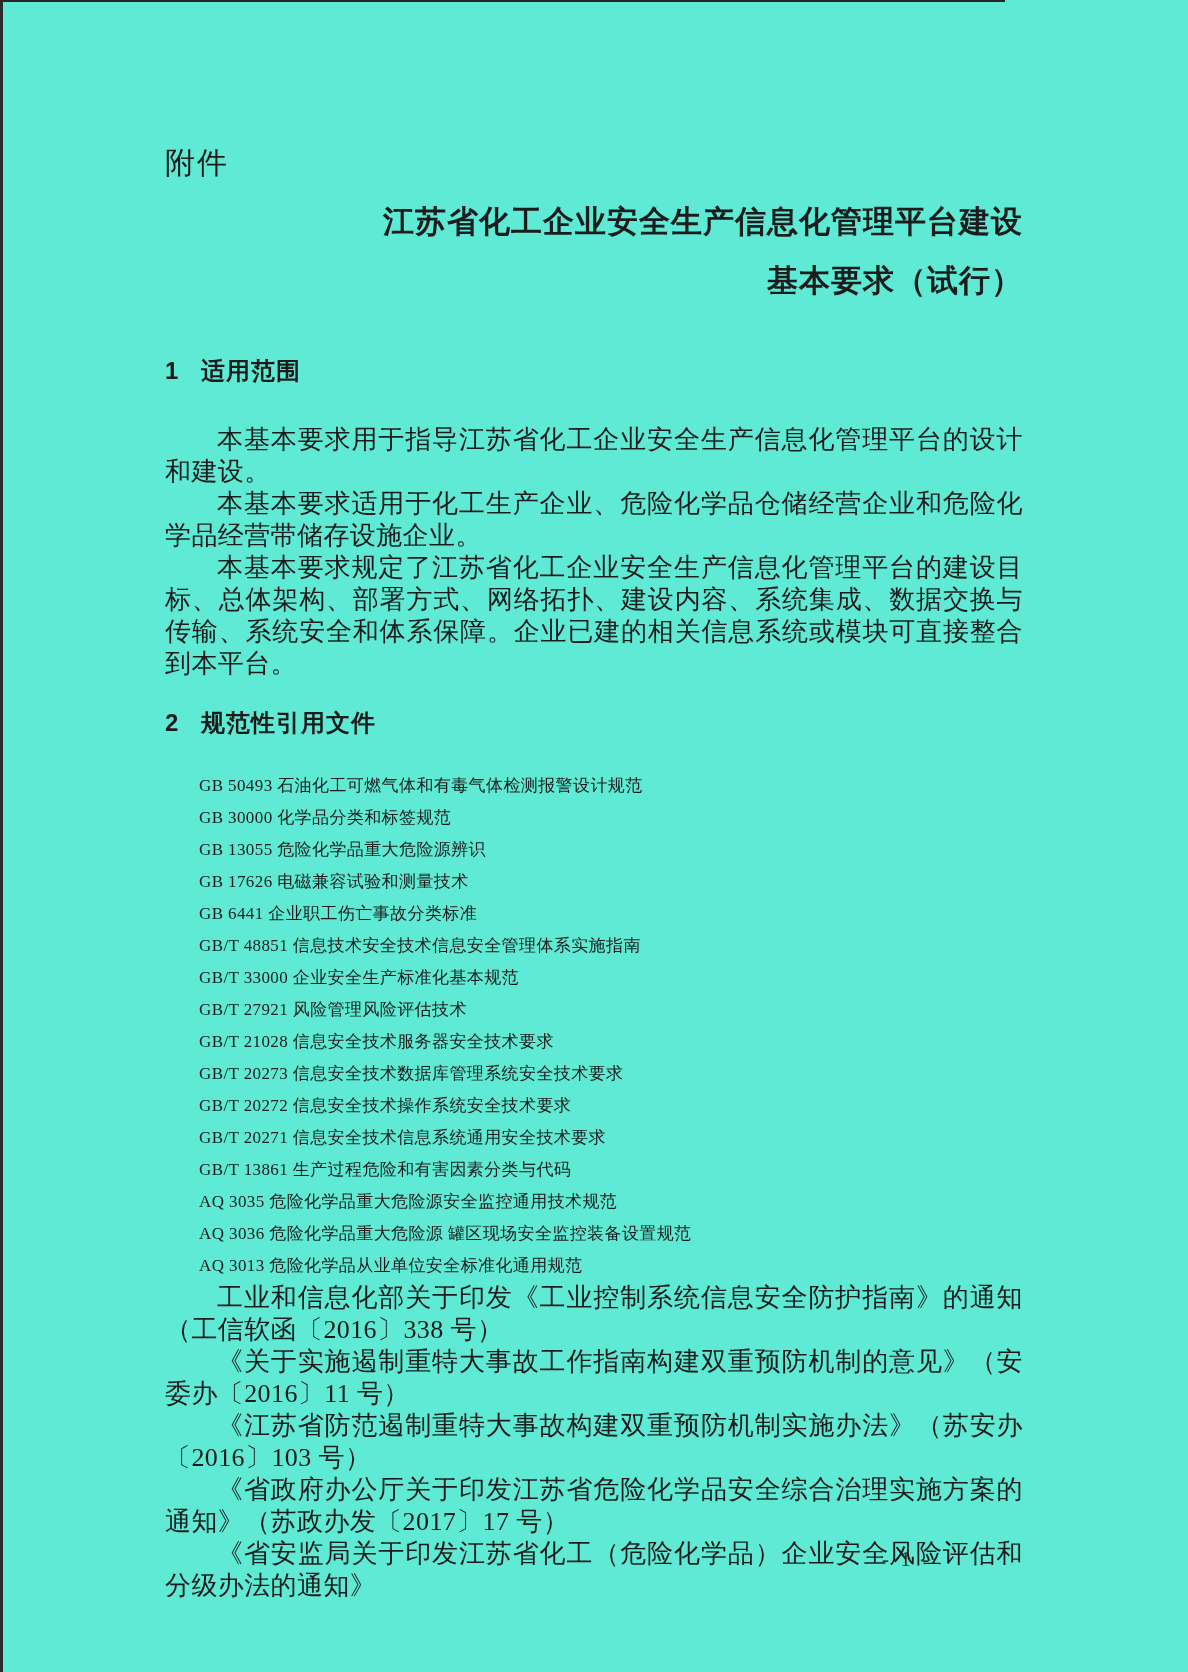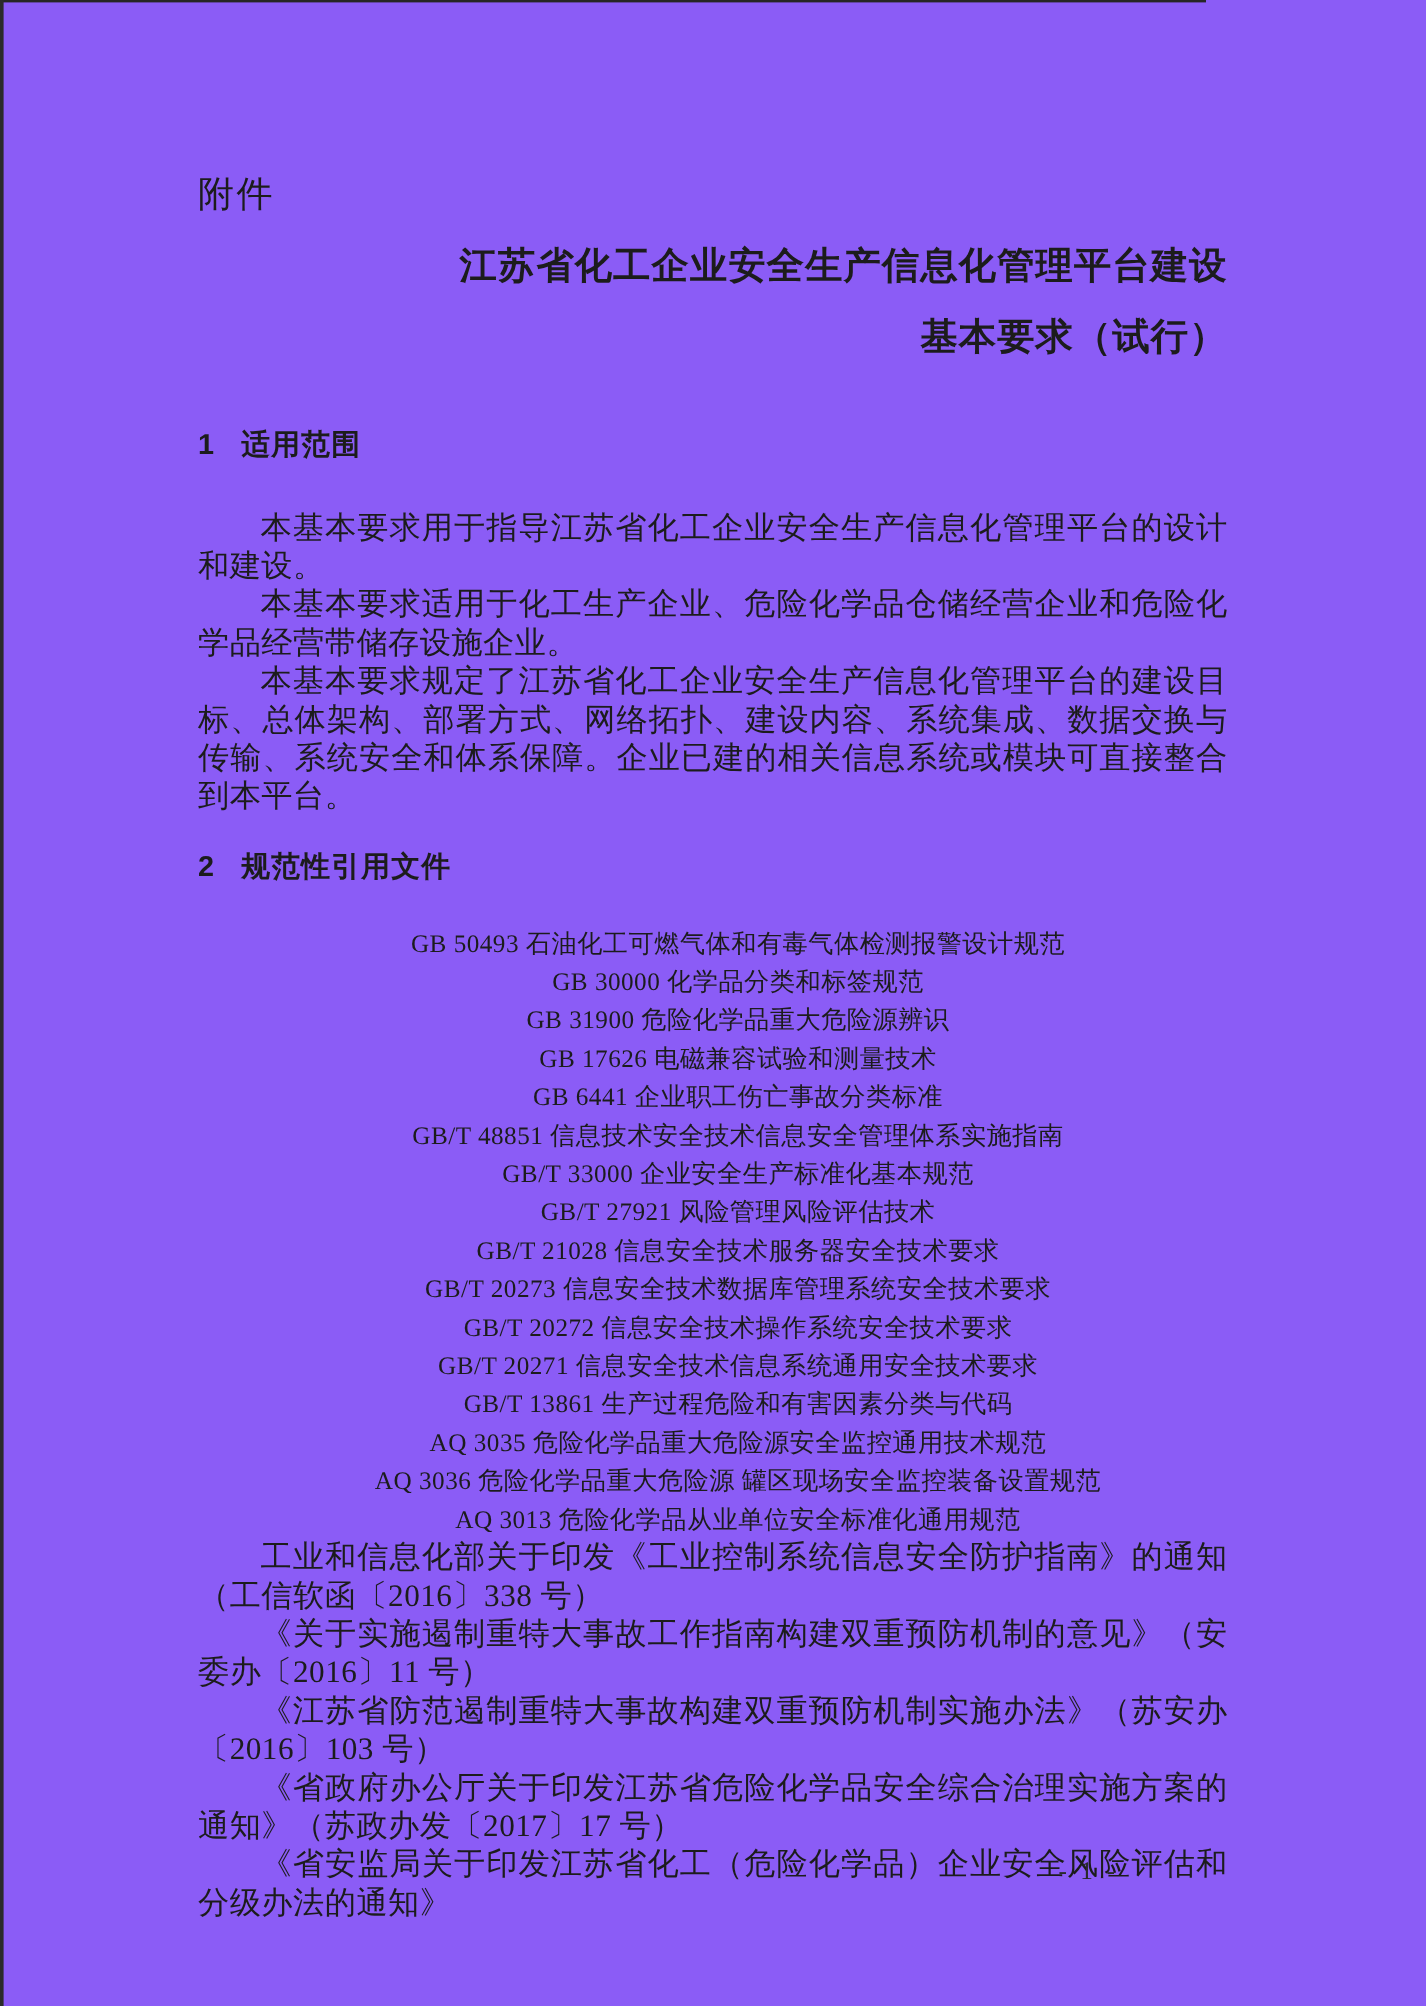--- a/index.html
+++ b/index.html
@@ -1,20 +1,20 @@
 <!DOCTYPE html>
 <html><head>
 <meta charset="utf-8">
 <style>
   html, body { margin: 0; padding: 0; background: #ffffff; }
   .page {
     position: relative;
     width: 1188px;
     height: 1672px;
-    background: #8b5cf6;
+    background: #5eead4;
     overflow: hidden;
     font-family: "Liberation Serif", serif;
     color: #1c1c1c;
   }
   .edge-top {
     position: absolute;
     left: 0; top: 0;
     width: 1005px; height: 2px;
     background: #262626;
   }
@@ -60,24 +60,24 @@
   .body-para {
     margin: 0;
     font-size: 26px;
     line-height: 32px;
     text-indent: 2em;
     text-align: justify;
     letter-spacing: 0.4px;
   }
   .ref-line {
     margin: 0;
-    font-size: 21px;
+    font-size: 17px;
     line-height: 32px;
     text-indent: 2em;
-    text-align: center;
+    text-align: left;
     letter-spacing: 0.4px;
     white-space: nowrap;
   }
   .footer-page-num {
     position: absolute;
     top: 1546px;
     right: 256px;
     font-size: 21px;
     line-height: 26px;
     letter-spacing: 3px;
@@ -111,21 +111,21 @@
     </div>
 
     <h2 class="section-heading sh-2">
       <span class="sec-num">2</span><span>规范性引用文件</span>
     </h2>
 
     <div class="para-block-2">
 
       <p class="ref-line">GB 50493  石油化工可燃气体和有毒气体检测报警设计规范</p>
       <p class="ref-line">GB 30000  化学品分类和标签规范</p>
-      <p class="ref-line">GB 31900  危险化学品重大危险源辨识</p>
+      <p class="ref-line">GB 13055  危险化学品重大危险源辨识</p>
       <p class="ref-line">GB 17626  电磁兼容试验和测量技术</p>
       <p class="ref-line">GB 6441  企业职工伤亡事故分类标准</p>
       <p class="ref-line">GB/T 48851  信息技术安全技术信息安全管理体系实施指南</p>
       <p class="ref-line">GB/T 33000  企业安全生产标准化基本规范</p>
       <p class="ref-line">GB/T 27921  风险管理风险评估技术</p>
       <p class="ref-line">GB/T 21028  信息安全技术服务器安全技术要求</p>
       <p class="ref-line">GB/T 20273  信息安全技术数据库管理系统安全技术要求</p>
       <p class="ref-line">GB/T 20272  信息安全技术操作系统安全技术要求</p>
       <p class="ref-line">GB/T 20271  信息安全技术信息系统通用安全技术要求</p>
       <p class="ref-line">GB/T 13861  生产过程危险和有害因素分类与代码</p>

